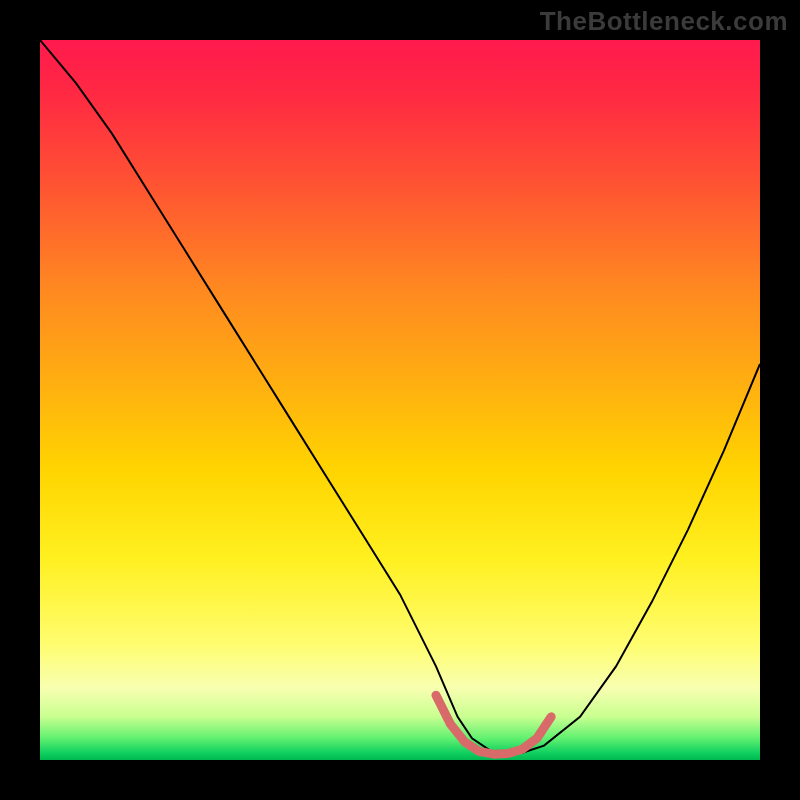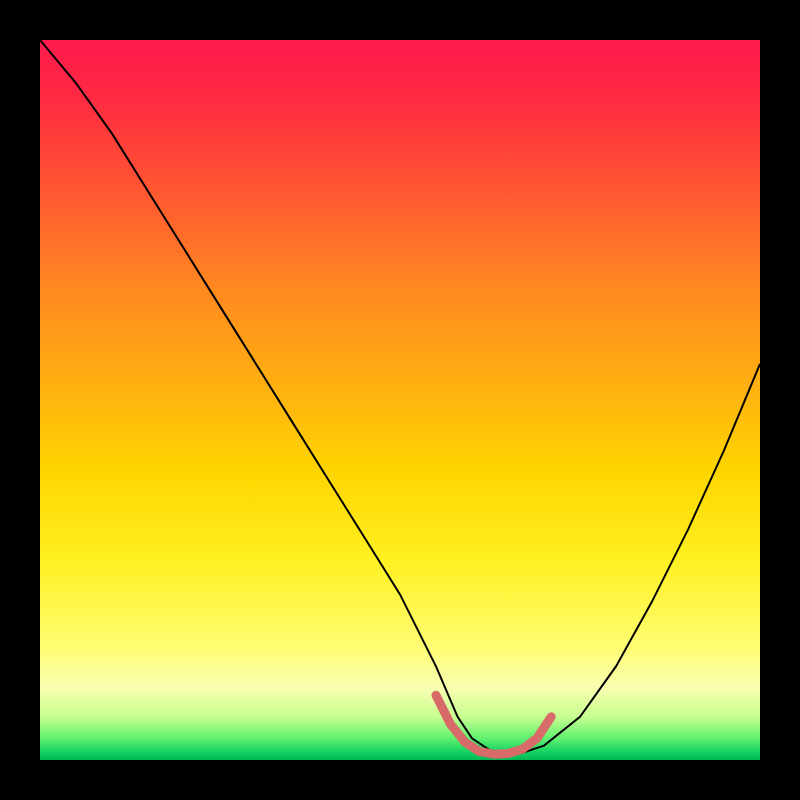--- a/index.html
+++ b/index.html
@@ -58,20 +58,21 @@
     position: absolute;
     inset: 0;
     width: 720px;
     height: 720px;
   }
 </style>
 </head>
 <body>
 
 <div class="canvas">
+  <div class="watermark">TheBottleneck.com</div>
   <div class="plot-area">
     <div class="gradient-bg"></div>
     <svg class="overlay" viewBox="0 0 720 720" preserveAspectRatio="none">
       <path id="curve-path" fill="none" stroke="#000000" stroke-width="2" d="M0.0 0.0 L36.0 43.2 L72.0 93.6 L108.0 151.2 L144.0 208.8 L180.0 266.4 L216.0 324.0 L252.0 381.6 L288.0 439.2 L324.0 496.8 L360.0 554.4 L396.0 626.4 L417.6 676.8 L432.0 698.4 L453.6 712.8 L482.4 712.8 L504.0 705.6 L540.0 676.8 L576.0 626.4 L612.0 561.6 L648.0 489.6 L684.0 410.4 L720.0 324.0"></path>
       <path id="band-path" fill="none" stroke="#d86a6a" stroke-width="9" stroke-linecap="round" stroke-linejoin="round" d="M396.0 655.2 L410.4 684.0 L424.8 702.0 L439.2 711.4 L453.6 714.2 L468.0 713.5 L482.4 709.2 L496.8 698.4 L511.2 676.8"></path>
     </svg>
   </div>
 </div>
 
 </body></html>

